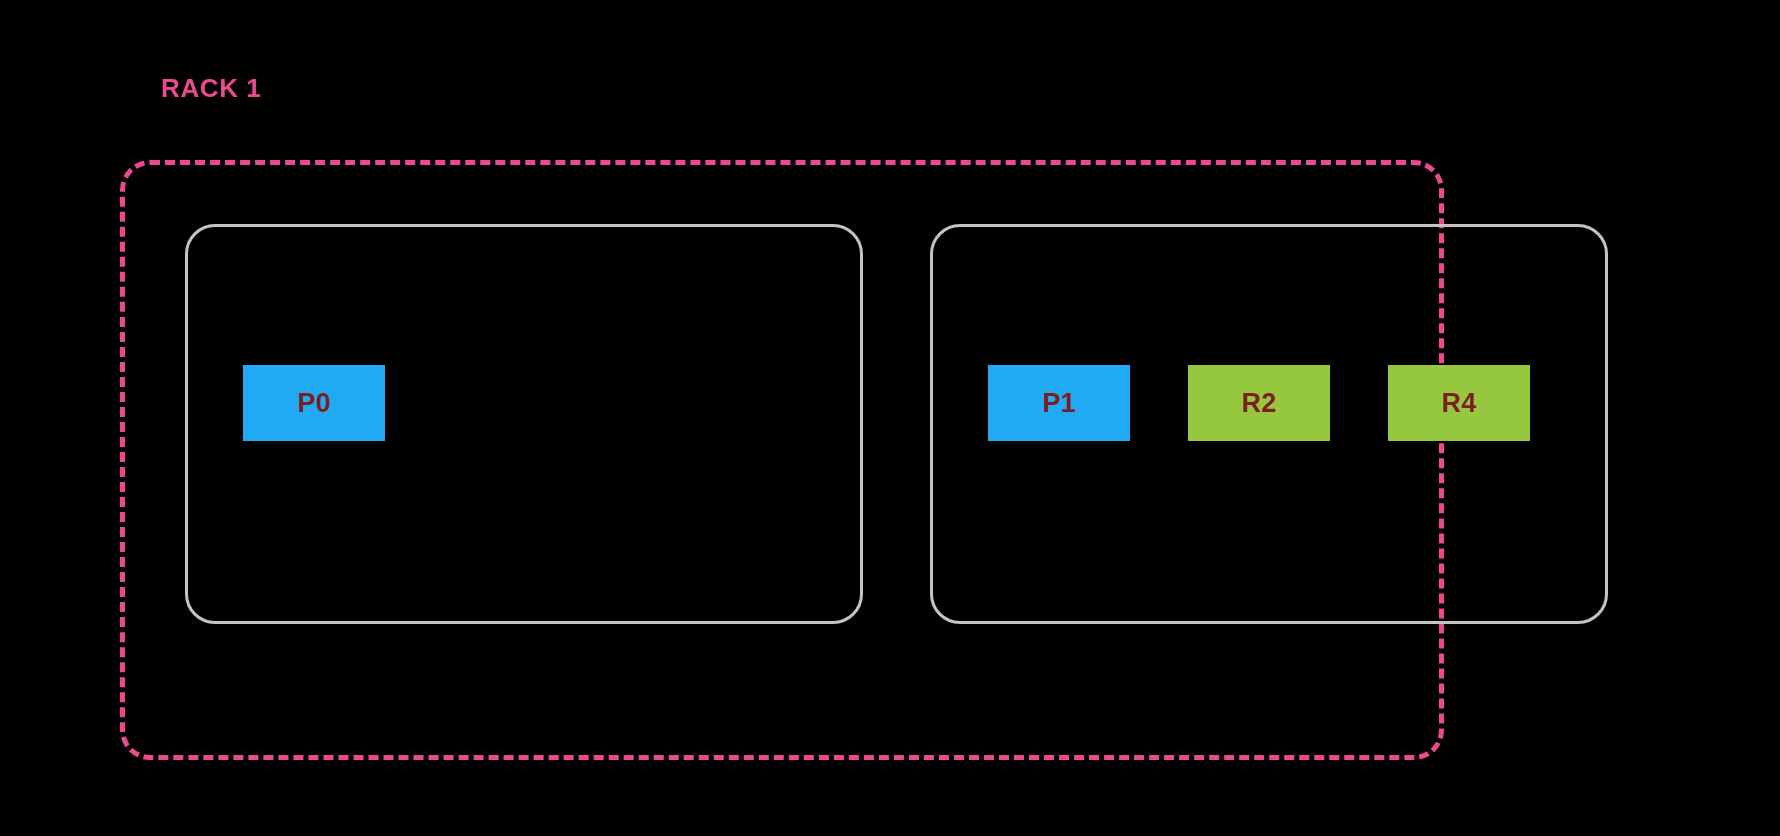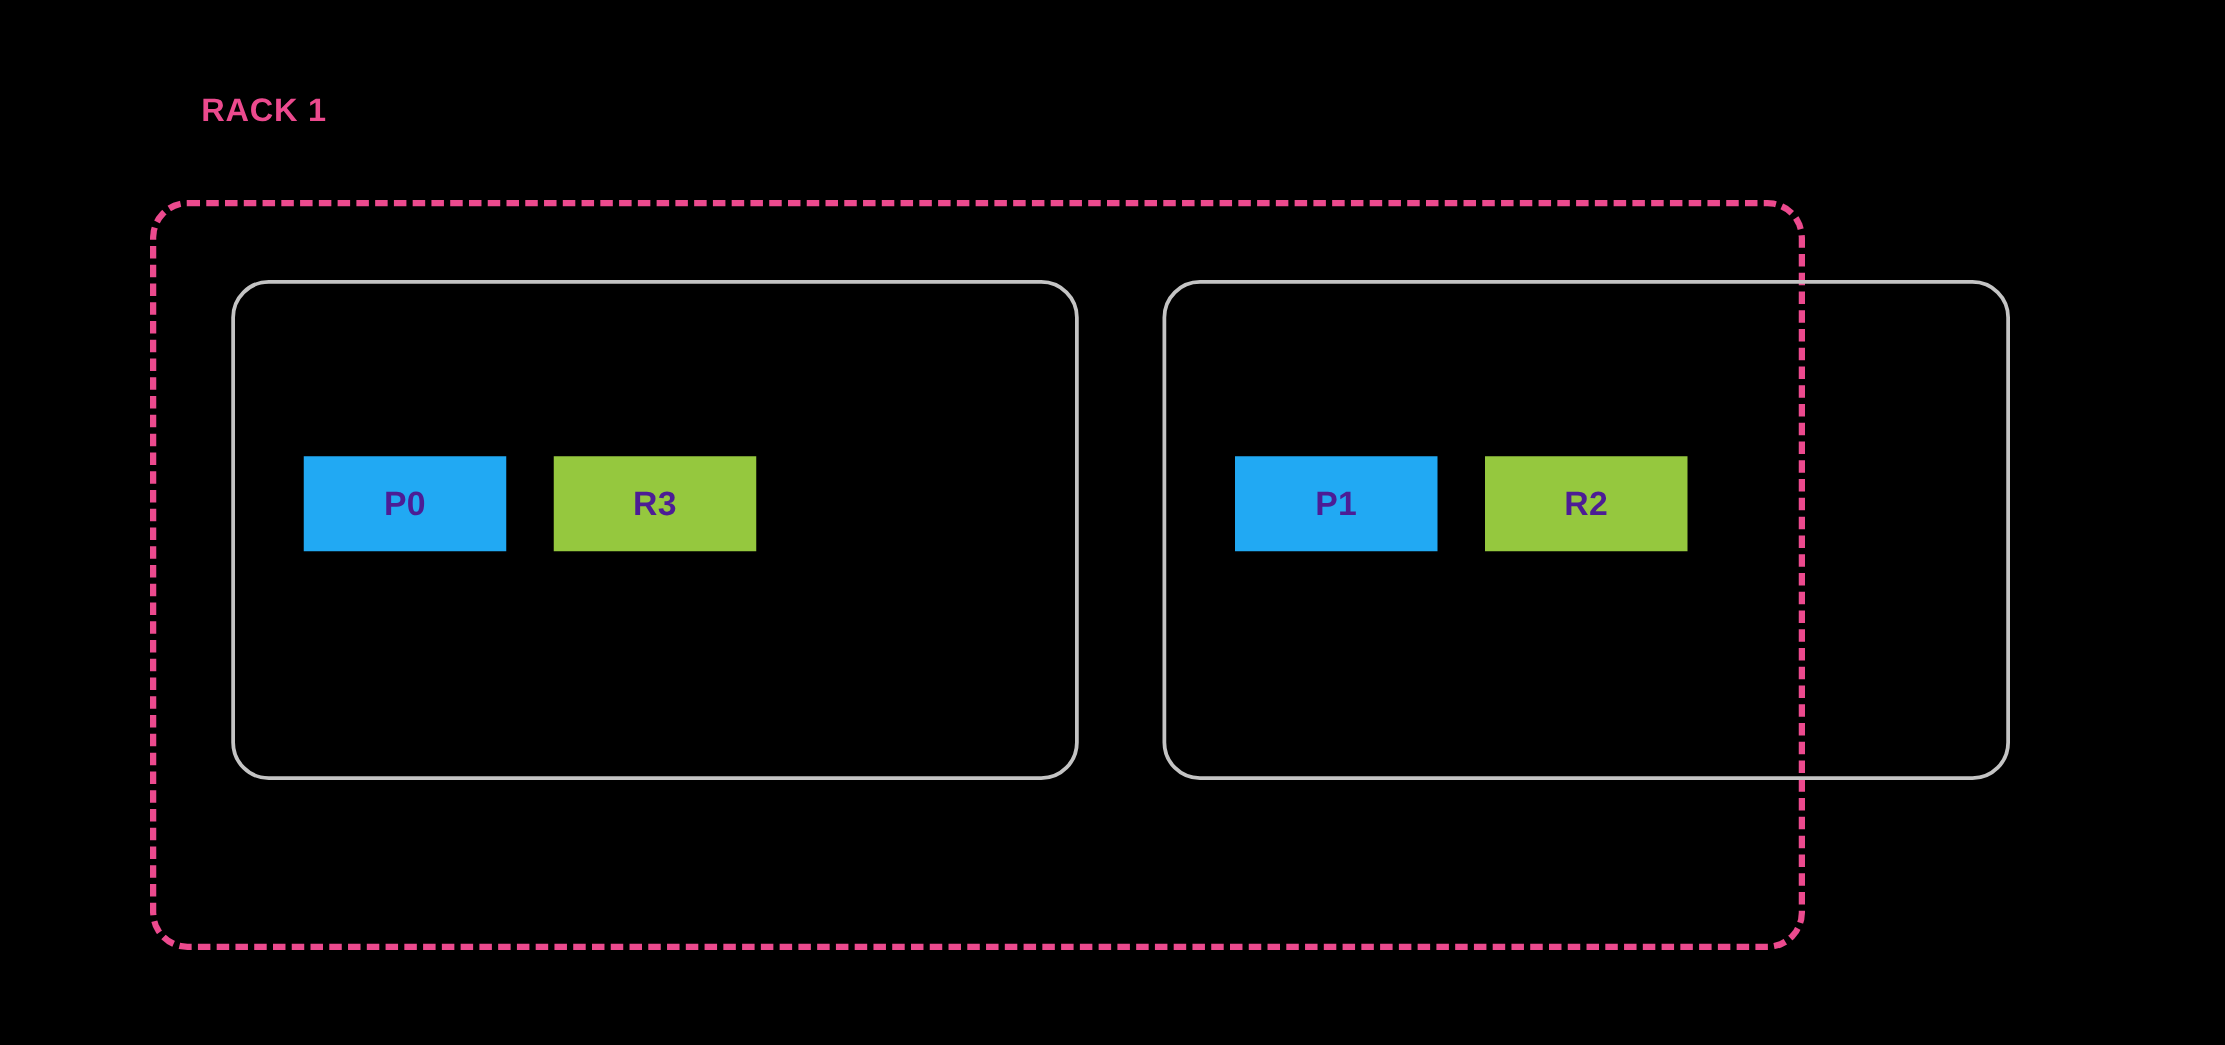--- a/index.html
+++ b/index.html
@@ -78,28 +78,28 @@
     left: 55px;
     top: 138px;
     display: grid;
     grid-template-columns: repeat(3, 162px);
     grid-template-rows: repeat(2, 76px);
     column-gap: 38px;
     row-gap: 46px;
   }
 
   .box {
-    width: 162px;
+    width: 142px;
     height: 76px;
     display: flex;
     align-items: center;
     justify-content: center;
     font-size: 27px;
     font-weight: 700;
-    color: #4c1d95;
+    color: #7f1d1d;
     letter-spacing: 0.3px;
     line-height: 1;
     user-select: none;
   }
   .box.primary   { background: #21a9f3; }
   .box.replica   { background: #95c83e; }
   .box.empty     { background: transparent; }
 </style>
 </head>
 <body>
@@ -108,36 +108,36 @@
 
   <div class="rack-label">RACK 1</div>
 
   <div class="rack-boundary"></div>
 
   <div class="panel panel-left">
     <div class="slot-grid">
         <div class="box primary">
           <span>P0</span>
         </div>
-        <div class="box replica">
-          <span>R3</span>
-        </div>
         <div class="box empty">
           <span></span>
         </div>
       </div>
   </div>
 
   <div class="panel panel-right">
     <div class="slot-grid">
         <div class="box primary">
           <span>P1</span>
         </div>
         <div class="box replica">
           <span>R2</span>
         </div>
+        <div class="box replica">
+          <span>R4</span>
+        </div>
         <div class="box empty">
           <span></span>
         </div>
       </div>
   </div>
 
 </div>
 
 </body></html>

